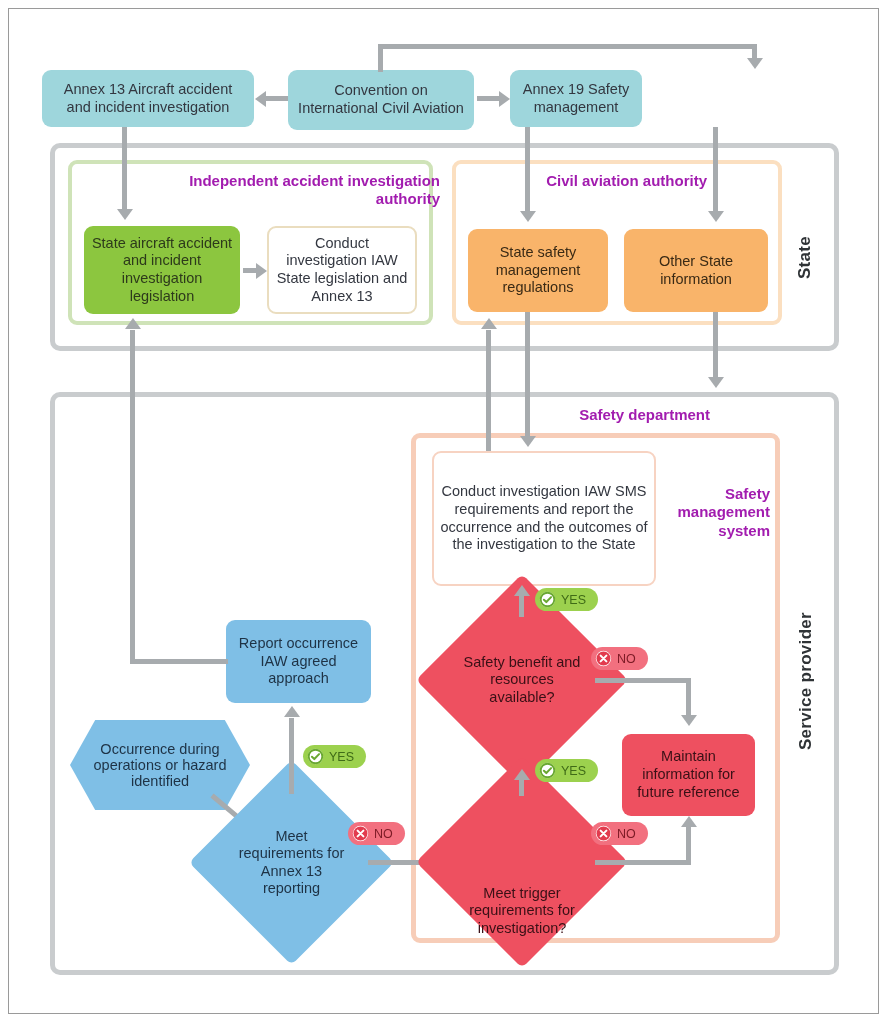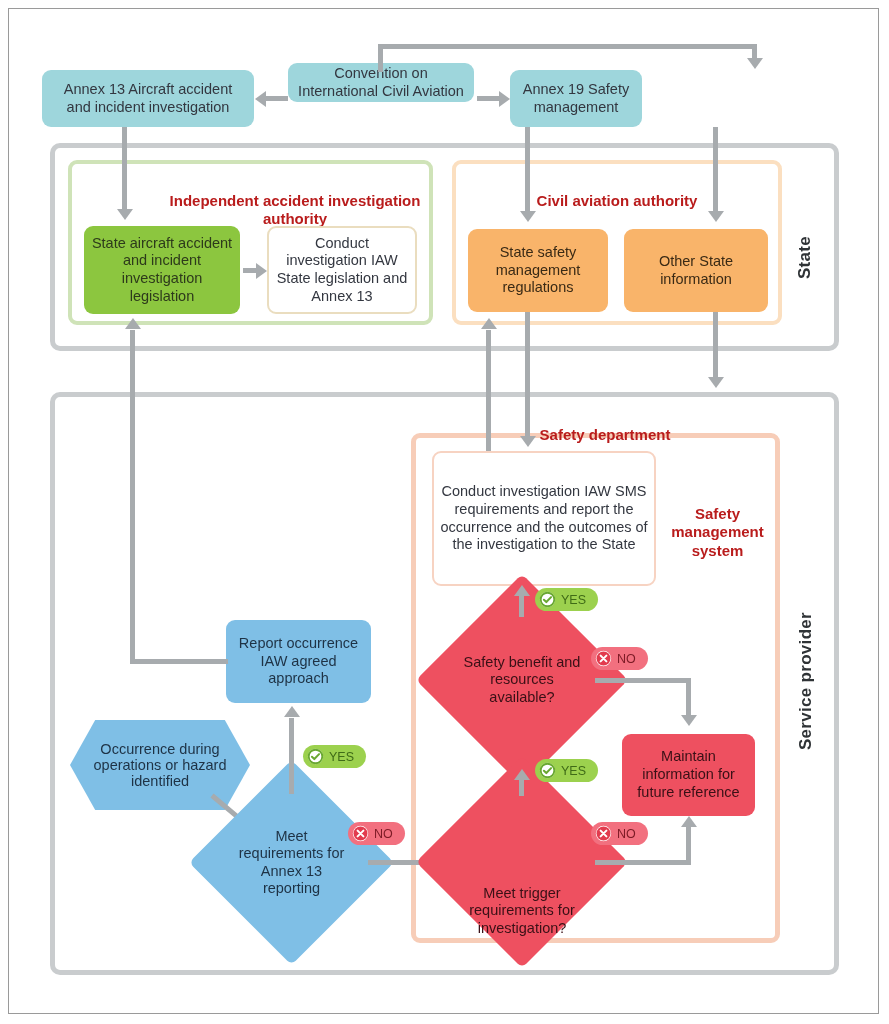--- a/index.html
+++ b/index.html
@@ -20,21 +20,21 @@
   .whitebox2{background:#ffffff;border:2px solid #F7D3C2;border-radius:9px;color:#333740;font-size:14.5px;}
 
   
   .group{position:absolute;box-sizing:border-box;border-radius:10px;background:transparent;}
   .g-state{border:5px solid #C9CCCE;}
   .g-green{border:4px solid #CFE3B8;border-radius:9px;}
   .g-orange{border:4px solid #FBDFC0;border-radius:9px;}
   .g-provider{border:5px solid #C9CCCE;}
   .g-safety{border:5px solid #F7CDB8;border-radius:9px;}
 
-  .glabel{position:absolute;font-weight:bold;font-size:15px;color:#b91c1c;text-align:center;line-height:1.22;margin-top:20px;}
+  .glabel{position:absolute;font-weight:bold;font-size:15px;color:#a21caf;text-align:right;line-height:1.22;}
   .vlabel{position:absolute;font-weight:bold;font-size:17px;color:#2f3336;
           writing-mode:vertical-rl;transform:rotate(180deg);letter-spacing:.3px;}
 
   
   .hex{position:absolute;background:#7FBFE6;color:#1e3245;font-size:14.5px;
        display:flex;align-items:center;justify-content:center;text-align:center;
        clip-path:polygon(14% 0%,86% 0%,100% 50%,86% 100%,14% 100%,0% 50%);}
 
   
   .diamond{position:absolute;display:flex;align-items:center;justify-content:center;text-align:center;font-size:14.5px;}
@@ -64,21 +64,21 @@
 </head>
 <body>
 
 <div id="canvas">
   <div class="frame"></div>
 
   <div class="node teal" style="left:42px;top:70px;width:212px;height:57px;padding:0 8px;">
     <span class="txt">Annex 13 Aircraft accident and incident investigation</span>
   </div>
 
-  <div class="node teal" style="left:288px;top:63px;width:186px;height:39px;padding:0 6px;">
+  <div class="node teal" style="left:288px;top:70px;width:186px;height:60px;padding:0 6px;">
     <span class="txt">Convention on International Civil Aviation</span>
   </div>
 
   <div class="node teal" style="left:510px;top:70px;width:132px;height:57px;padding:0 6px;">
     <span class="txt">Annex 19 Safety management</span>
   </div>
 
 
   <div class="ln" style="left:266px;top:96px;width:22px;height:5px;"></div>
   <div class="ah ah-l" style="left:255px;top:90.5px;"></div>

